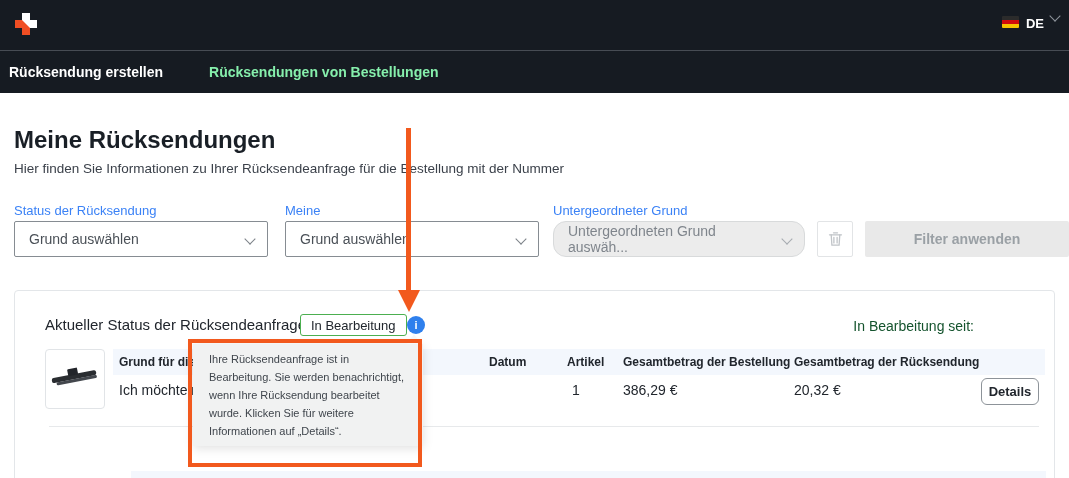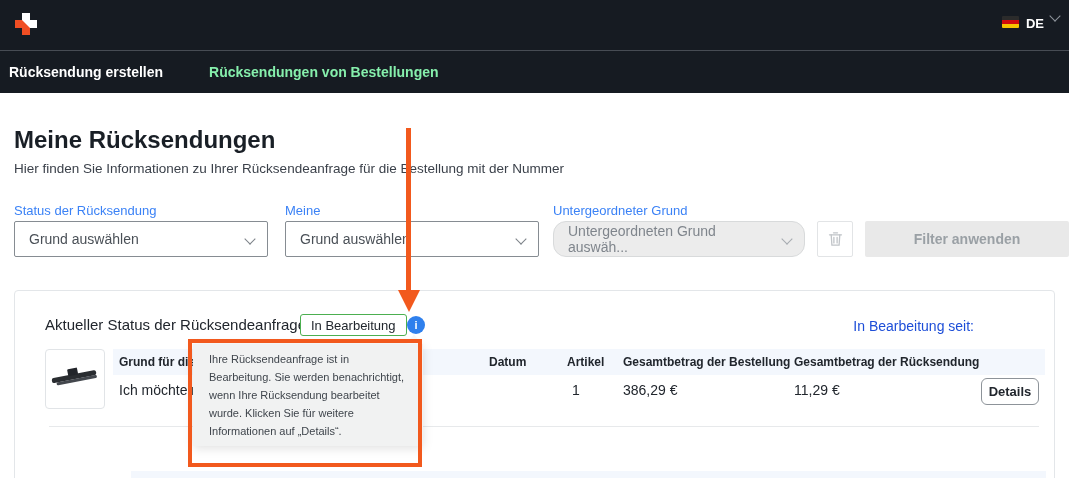--- a/index.html
+++ b/index.html
@@ -32,21 +32,21 @@
   .sel .chev{position:absolute;right:13px;top:13px;border-color:#7c8288;}
   .sel.disabled{background:#ececec;border-color:#d8dadb;color:#7f858c;border-radius:13px;}
   .sel.disabled .chev{border-color:#a6abb0;}
   .trash-btn{position:absolute;left:817px;top:221px;width:36px;height:36px;box-sizing:border-box;border:1px solid #e2e4e6;border-radius:2px;background:#fff;display:flex;align-items:center;justify-content:center;cursor:pointer;}
   .apply-btn{position:absolute;left:865px;top:221px;width:204px;height:36px;background:#e9e9e9;border:none;border-radius:2px;color:#9aa0a5;font-weight:bold;font-size:14px;font-family:inherit;display:flex;align-items:center;justify-content:center;cursor:pointer;}
   
   .card{position:absolute;left:14px;top:290px;width:1041px;height:200px;box-sizing:border-box;border:1px solid #e3e6e9;border-radius:4px;background:#fff;}
   .status-text{position:absolute;left:30px;top:25px;font-size:15px;color:#21262d;}
   .badge{position:absolute;left:285px;top:23px;height:22px;box-sizing:border-box;border:1px solid #4caf50;border-radius:3px;padding:0 10px;display:flex;align-items:center;font-size:13px;color:#21262d;background:#fff;}
   .info-icon{position:absolute;left:392px;top:25px;width:18px;height:18px;border-radius:50%;background:#2f80ed;color:#fff;font-size:11px;font-weight:bold;display:flex;align-items:center;justify-content:center;cursor:pointer;}
-  .since{position:absolute;right:80px;top:27px;font-size:14px;color:#1d4ed8;}
+  .since{position:absolute;right:80px;top:27px;font-size:14px;color:#14532d;}
   .prod-box{position:absolute;left:30px;top:58px;width:60px;height:60px;box-sizing:border-box;border:1px solid #e1e4e7;border-radius:4px;display:flex;align-items:center;justify-content:center;background:#fff;cursor:pointer;}
   .thead-bg{position:absolute;left:98px;top:58px;width:932px;height:26px;background:#f3f7fd;}
   .th{position:absolute;top:64px;font-size:12px;font-weight:bold;color:#21262d;white-space:nowrap;}
   .th-reason{left:104px}.th-date{left:474px}.th-items{left:552px}.th-order{left:608px}.th-return{left:779px}
   .td{position:absolute;top:91px;font-size:14px;color:#21262d;white-space:nowrap;}
   .td-reason{left:104px}.td-items{left:557px}.td-order{left:608px}.td-return{left:779px}
   .details-btn{position:absolute;left:966px;top:87px;width:58px;height:27px;box-sizing:border-box;border:1px solid #8d9399;border-radius:6px;background:#fff;font-family:inherit;font-size:13px;font-weight:bold;color:#21262d;display:flex;align-items:center;justify-content:center;cursor:pointer;}
   .row-divider{position:absolute;left:34px;top:135px;width:990px;height:1px;background:#e7e9eb;}
   .next-thead{position:absolute;left:116px;top:180px;width:915px;height:14px;background:#f3f7fd;}
   
@@ -145,21 +145,21 @@
   <div class="thead-bg"></div>
   <div class="th th-reason">Grund für die Rücksendung</div>
   <div class="th th-date">Datum</div>
   <div class="th th-items">Artikel</div>
   <div class="th th-order">Gesamtbetrag der Bestellung</div>
   <div class="th th-return">Gesamtbetrag der Rücksendung</div>
 
   <div class="td td-reason">Ich möchte r</div>
   <div class="td td-items">1</div>
   <div class="td td-order">386,29 €</div>
-  <div class="td td-return">11,29 €</div>
+  <div class="td td-return">20,32 €</div>
   <button class="details-btn">Details</button>
 
   <div class="row-divider"></div>
   <div class="next-thead"></div>
 </div>
 
 <div class="tooltip-caret"></div>
 <div class="tooltip">Ihre Rücksendeanfrage ist in Bearbeitung. Sie werden benachrichtigt, wenn Ihre Rücksendung bearbeitet wurde. Klicken Sie für weitere Informationen auf „Details“.</div>
 <div class="hl-box"></div>
 <div class="arrow-line"></div>

